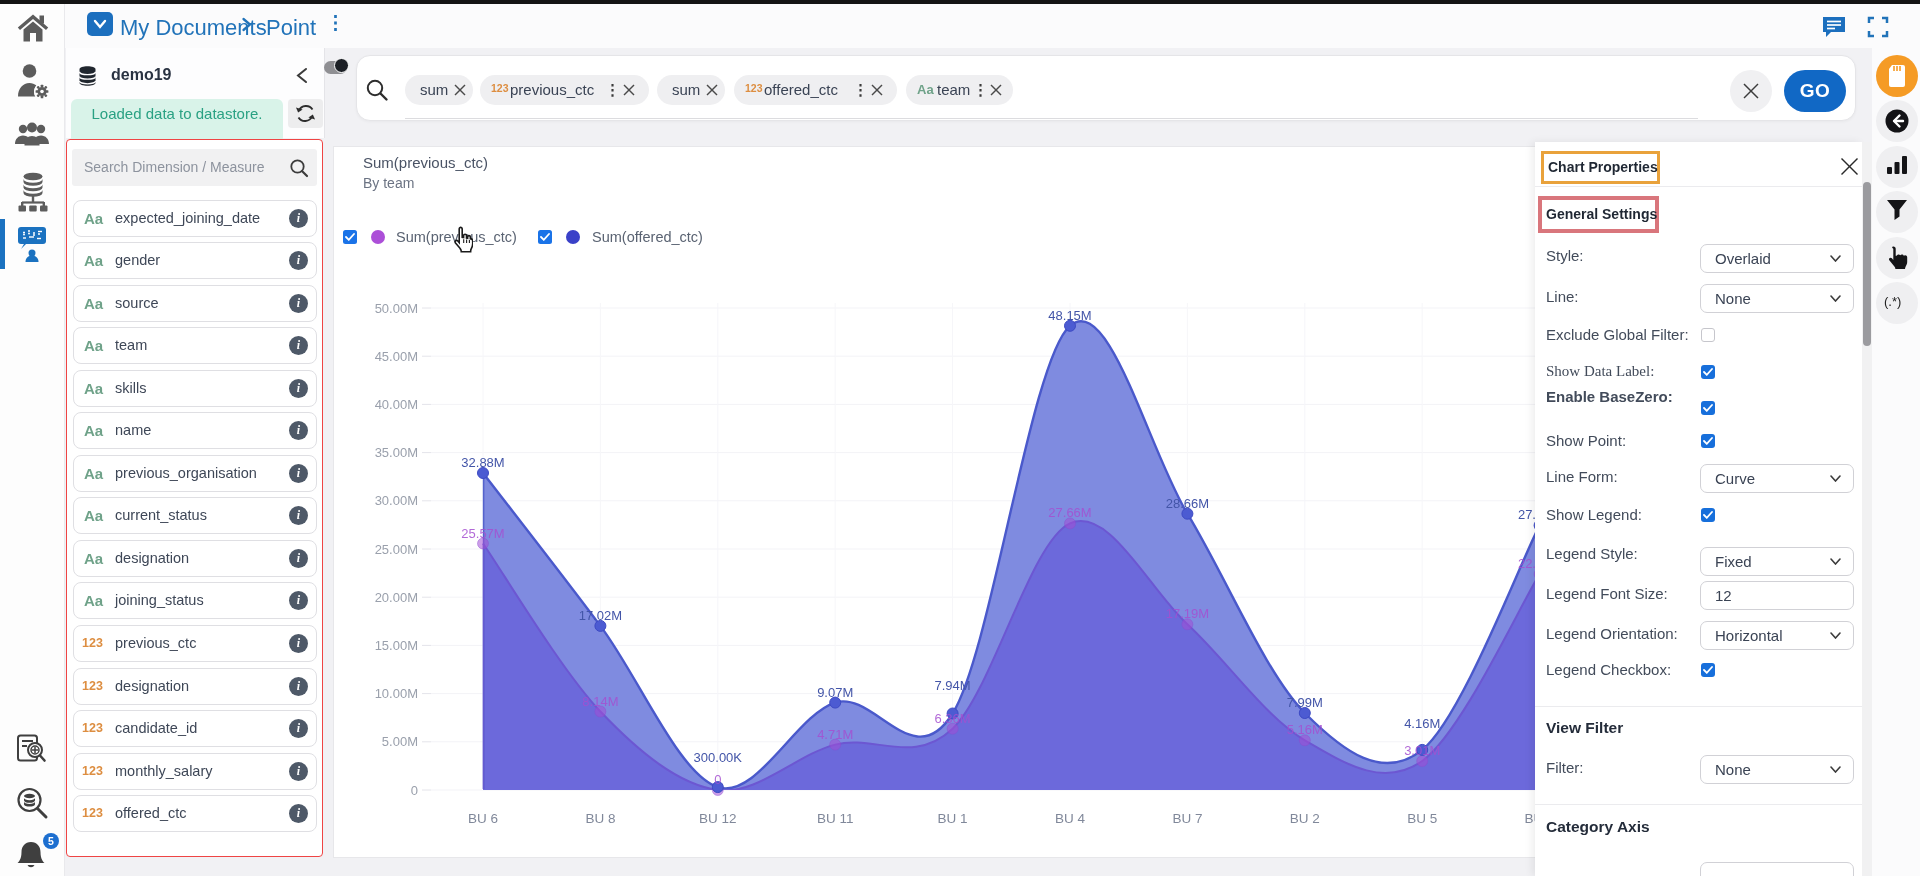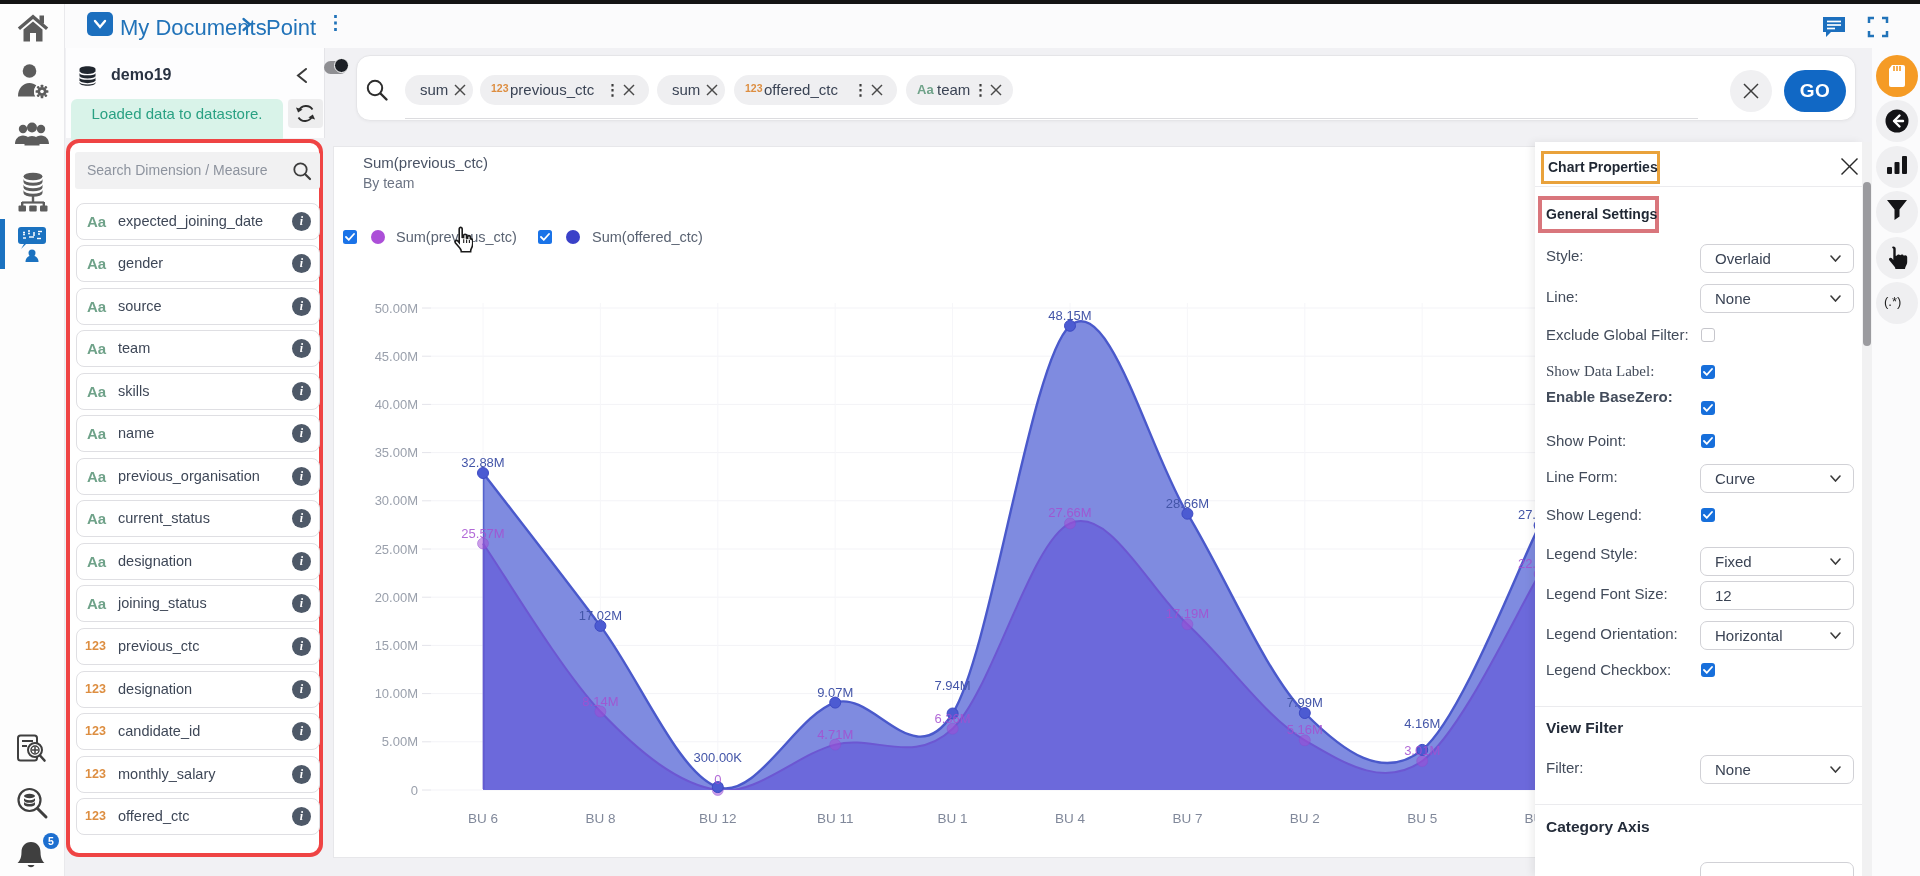--- a/index.html
+++ b/index.html
@@ -3,21 +3,21 @@
 <meta charset="utf-8">
 <style>
 * { margin:0; padding:0; box-sizing:border-box; }
 html,body { width:1920px; height:876px; overflow:hidden; background:#f1f1f4; font-family:"Liberation Sans", sans-serif; }
 .abs { position:absolute; }
 #topblack { left:0; top:0; width:1920px; height:4px; background:#141414; }
 #topbar { left:0; top:4px; width:1920px; height:44px; background:#fbfbfc; }
 #leftrail { left:0; top:4px; width:65px; height:872px; background:#fdfdfd; border-right:1px solid #e9e9ec; }
 .crumb { color:#2173b9; font-size:22px; }
 #lpanel-top { left:66px; top:48px; width:259px; height:90px; background:#fdfdfe; border-right:1px solid #e4e4e8; }
-#listbox { left:66px; top:139px; width:257px; height:718px; background:#fff; border:4px solid #ef4444; border-radius:13px; }
+#listbox { left:66px; top:139px; width:257px; height:718px; background:#fff; border:1px solid #ef4444; border-radius:4px; }
 .greenpill { left:71px; top:99px; width:212px; height:45px; background:#d9f3e9; border-radius:6px; color:#2aa183; font-size:15px; line-height:29px; text-align:center; }
 .refbox { left:288px; top:99px; width:35px; height:29px; background:#ededee; border-radius:4px; }
 .search { left:5px; top:9px; width:245px; height:37px; background:#f1f1f2; border-radius:3px; color:#8d939e; font-size:14px; line-height:37px; padding-left:12px; }
 .item { left:6px; width:244px; height:37px; background:#fff; border:1px solid #dfdfe3; border-radius:8px; font-size:14.5px; color:#3e4757; }
 .item .tag { position:absolute; left:10px; top:0; height:35px; line-height:35px; font-size:15px; font-weight:bold; }
 .item .tagn { position:absolute; left:8px; top:0; height:35px; line-height:35px; font-size:12.5px; font-weight:bold; color:#dd8e41; }
 .item .lbl { position:absolute; left:41px; top:0; height:35px; line-height:35px; }
 .item .info { position:absolute; right:8px; top:8px; width:19px; height:19px; background:#4e5968; border-radius:50%; color:#fff; font-size:12px; font-weight:bold; text-align:center; line-height:19px; font-family:"Liberation Serif",serif; font-style:italic; }
 #searchcard { left:356px; top:55px; width:1500px; height:66px; background:#fff; border:1px solid #e5e5e8; border-radius:14px; box-shadow:0 1px 3px rgba(0,0,0,0.04); }
 .chip { position:absolute; top:19px; height:30px; background:#efeff1; border-radius:15px; font-size:15px; color:#3a4354; line-height:30px; }

